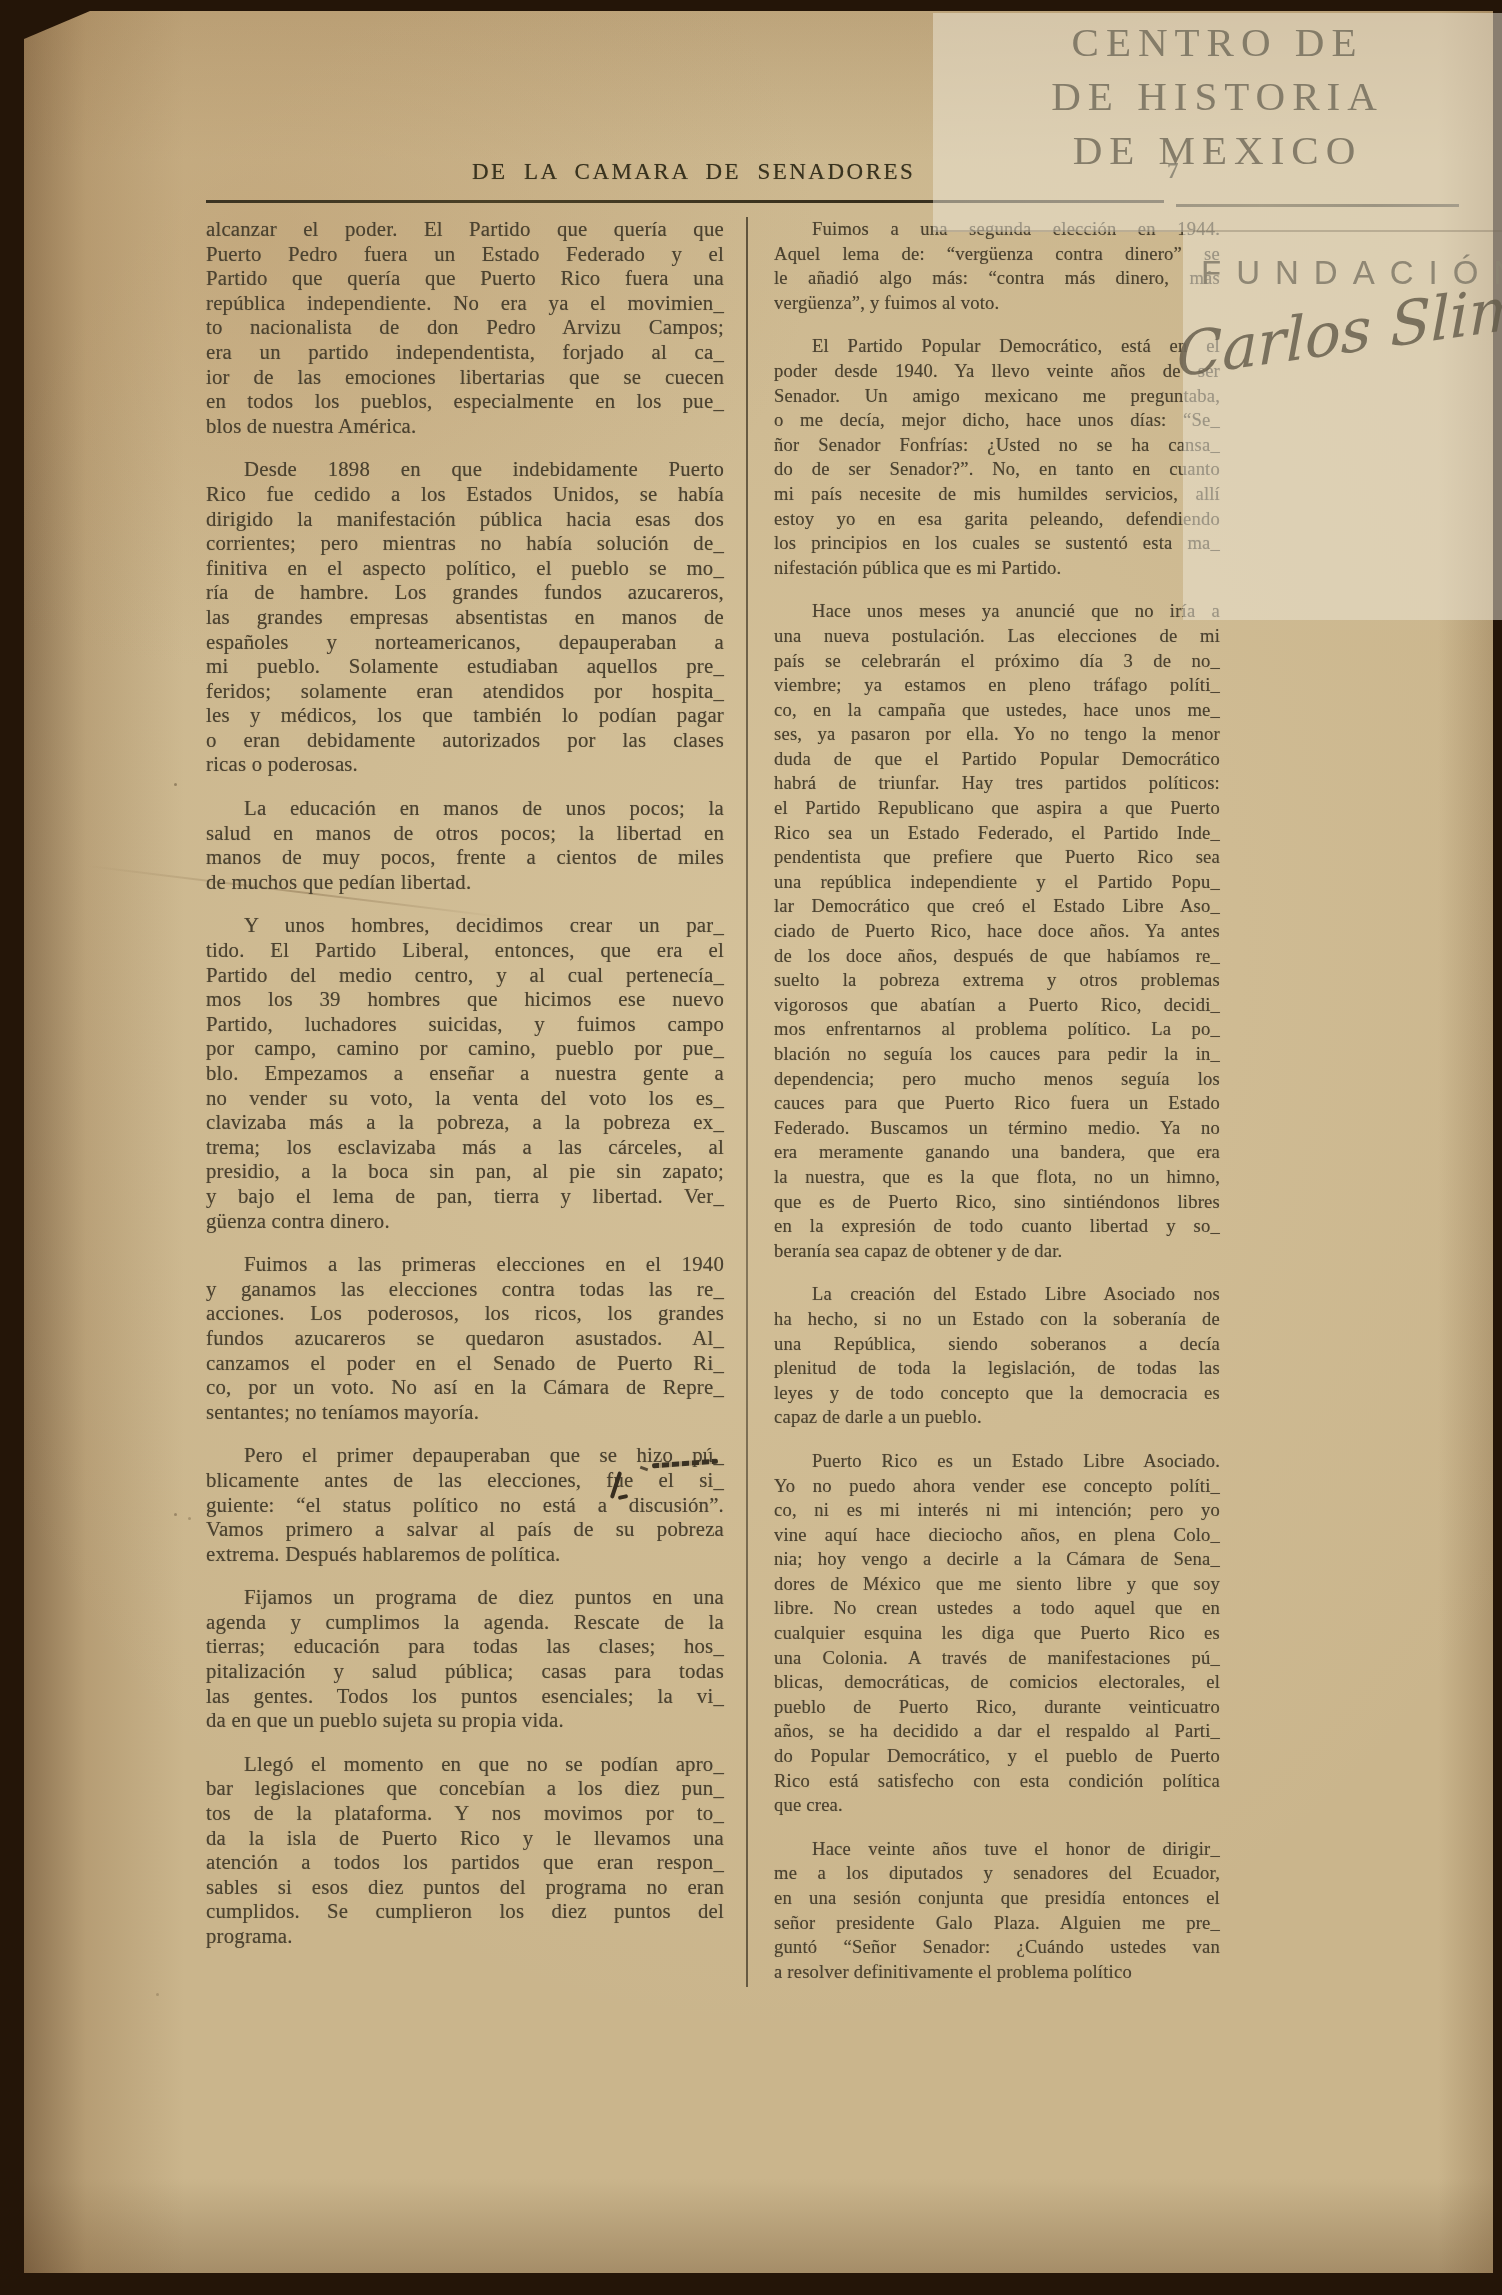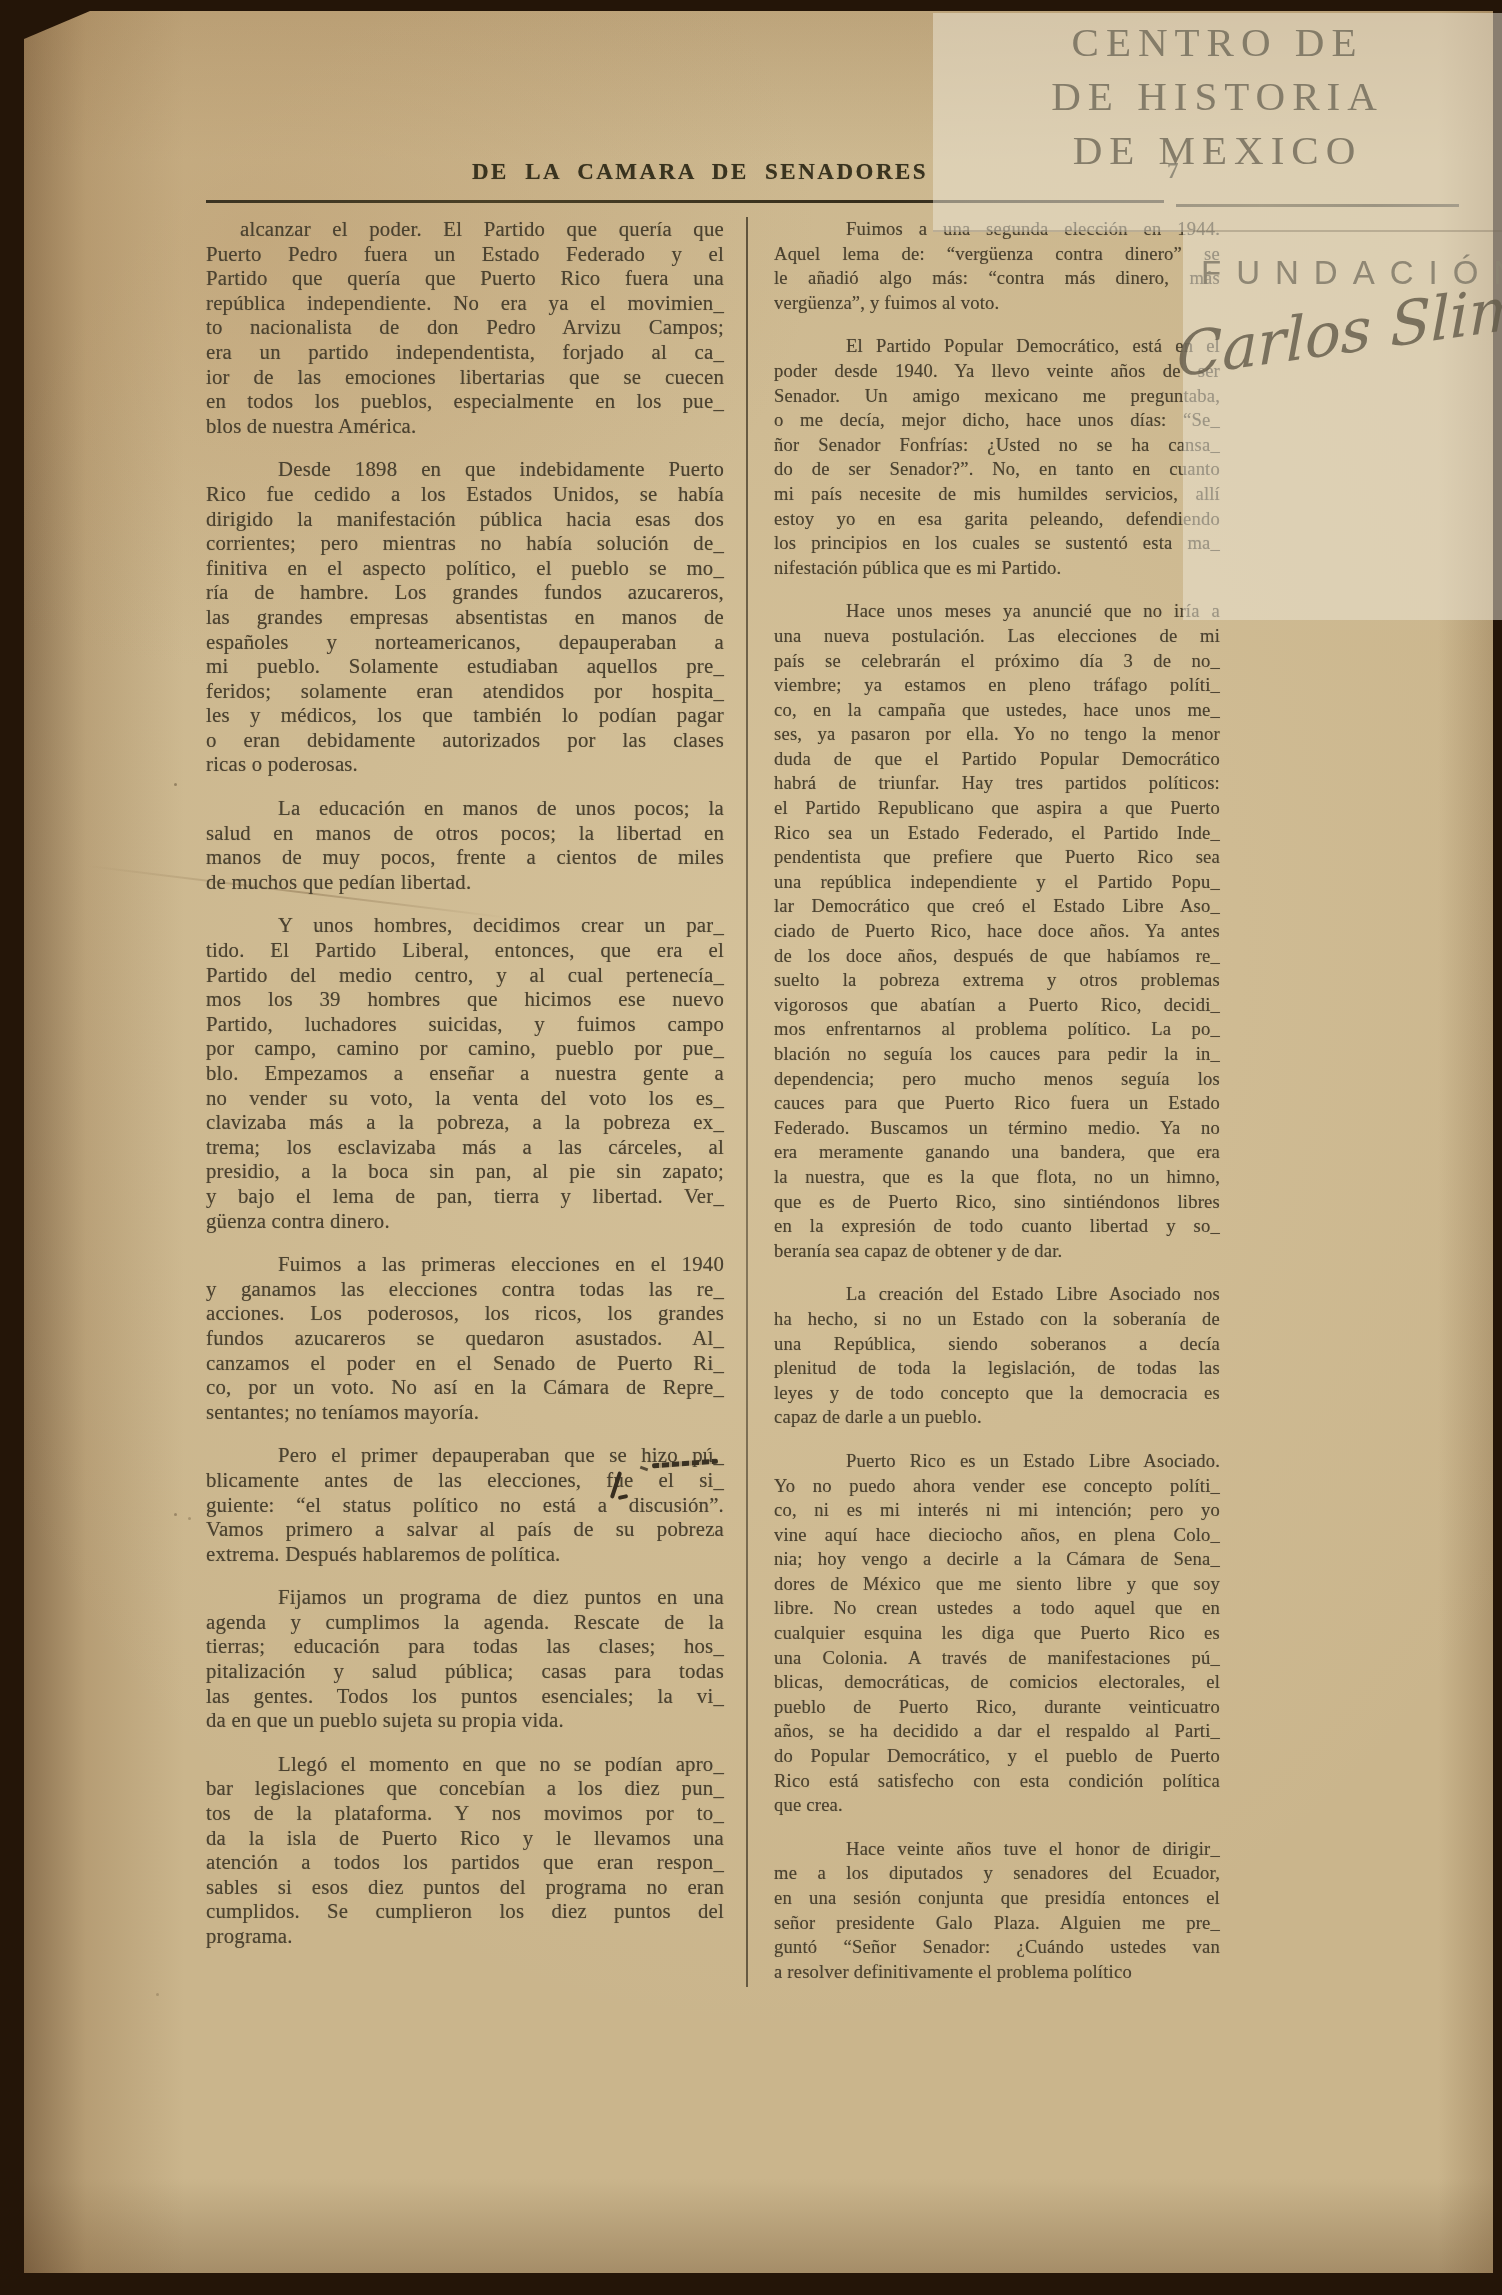--- a/index.html
+++ b/index.html
@@ -18,37 +18,37 @@
   .notch{position:absolute;left:0;top:0;width:66px;height:28px;background:#241508;
          clip-path:polygon(0 0,100% 0,0 100%);}
   .crease{position:absolute;left:60px;top:880px;width:430px;height:2px;
           background:linear-gradient(90deg,rgba(0,0,0,0),rgba(112,86,52,0.35),rgba(0,0,0,0));
           transform:rotate(7deg);}
   .specks{position:absolute;left:150px;top:772px;width:3px;height:3px;border-radius:50%;
           background:rgba(82,66,44,0.45);
           box-shadow:0 730px 0 rgba(82,66,44,0.40), 14px 734px 0 rgba(82,66,44,0.30),
                      -18px 1210px 0 rgba(82,66,44,0.25);}
   
-  #hdr-title{position:absolute;left:448px;top:148px;font-size:23px;font-weight:bold;
+  #hdr-title{position:absolute;left:448px;top:148px;font-size:23px;font-weight:normal;
     color:#39331f;letter-spacing:2.5px;word-spacing:8px;white-space:nowrap;
     text-shadow:0 0 0.7px rgba(57,51,31,0.55);}
   #hdr-page{position:absolute;left:1143px;top:147px;font-size:23px;font-weight:bold;color:#39331f;}
   .rule{position:absolute;height:3px;background:linear-gradient(90deg,#3c3422,#4a4026 30%,#352d1b 70%,#4a4130);}
   #rule-a{left:182px;top:189px;width:958px;}
   #rule-b{left:1152px;top:193px;width:283px;opacity:0.85;}
   
   .col{position:absolute;top:206px;color:#4b4230;text-shadow:0 0 0.7px rgba(75,66,48,0.55);}
   #col-left{left:182px;width:518px;}
   #col-right{left:750px;width:446px;}
   #col-left .tline{font-size:20.8px;line-height:24.6px;}
   #col-right .tline{font-size:18.6px;line-height:24.6px;}
   .para{margin:0 0 19px 0;padding:0;}
   .tline{white-space:normal;letter-spacing:0.2px;}
   .tline.just{text-align:justify;text-align-last:justify;}
-  .para > .tline:first-child{text-indent:38px;margin-left:34px;}
+  .para > .tline:first-child{text-indent:38px;}
   .para.noindent > .tline:first-child{text-indent:0;}
   #divider{position:absolute;left:722px;top:206px;width:2px;height:1770px;
            background:linear-gradient(180deg,rgba(68,58,40,0.8),rgba(68,58,40,0.55) 60%,rgba(68,58,40,0.75));}
   
   #smudge{position:absolute;left:580px;top:1444px;width:130px;height:50px;}
   #smudge .s1{position:absolute;left:10px;top:16px;width:4px;height:28px;background:#362d1f;
               transform:rotate(18deg);border-radius:2px;}
   #smudge .s1b{position:absolute;left:14px;top:40px;width:10px;height:4px;background:#362d1f;
               transform:rotate(-12deg);border-radius:2px;}
   #smudge .s2{position:absolute;left:48px;top:6px;width:66px;height:5px;transform:rotate(-4deg);

